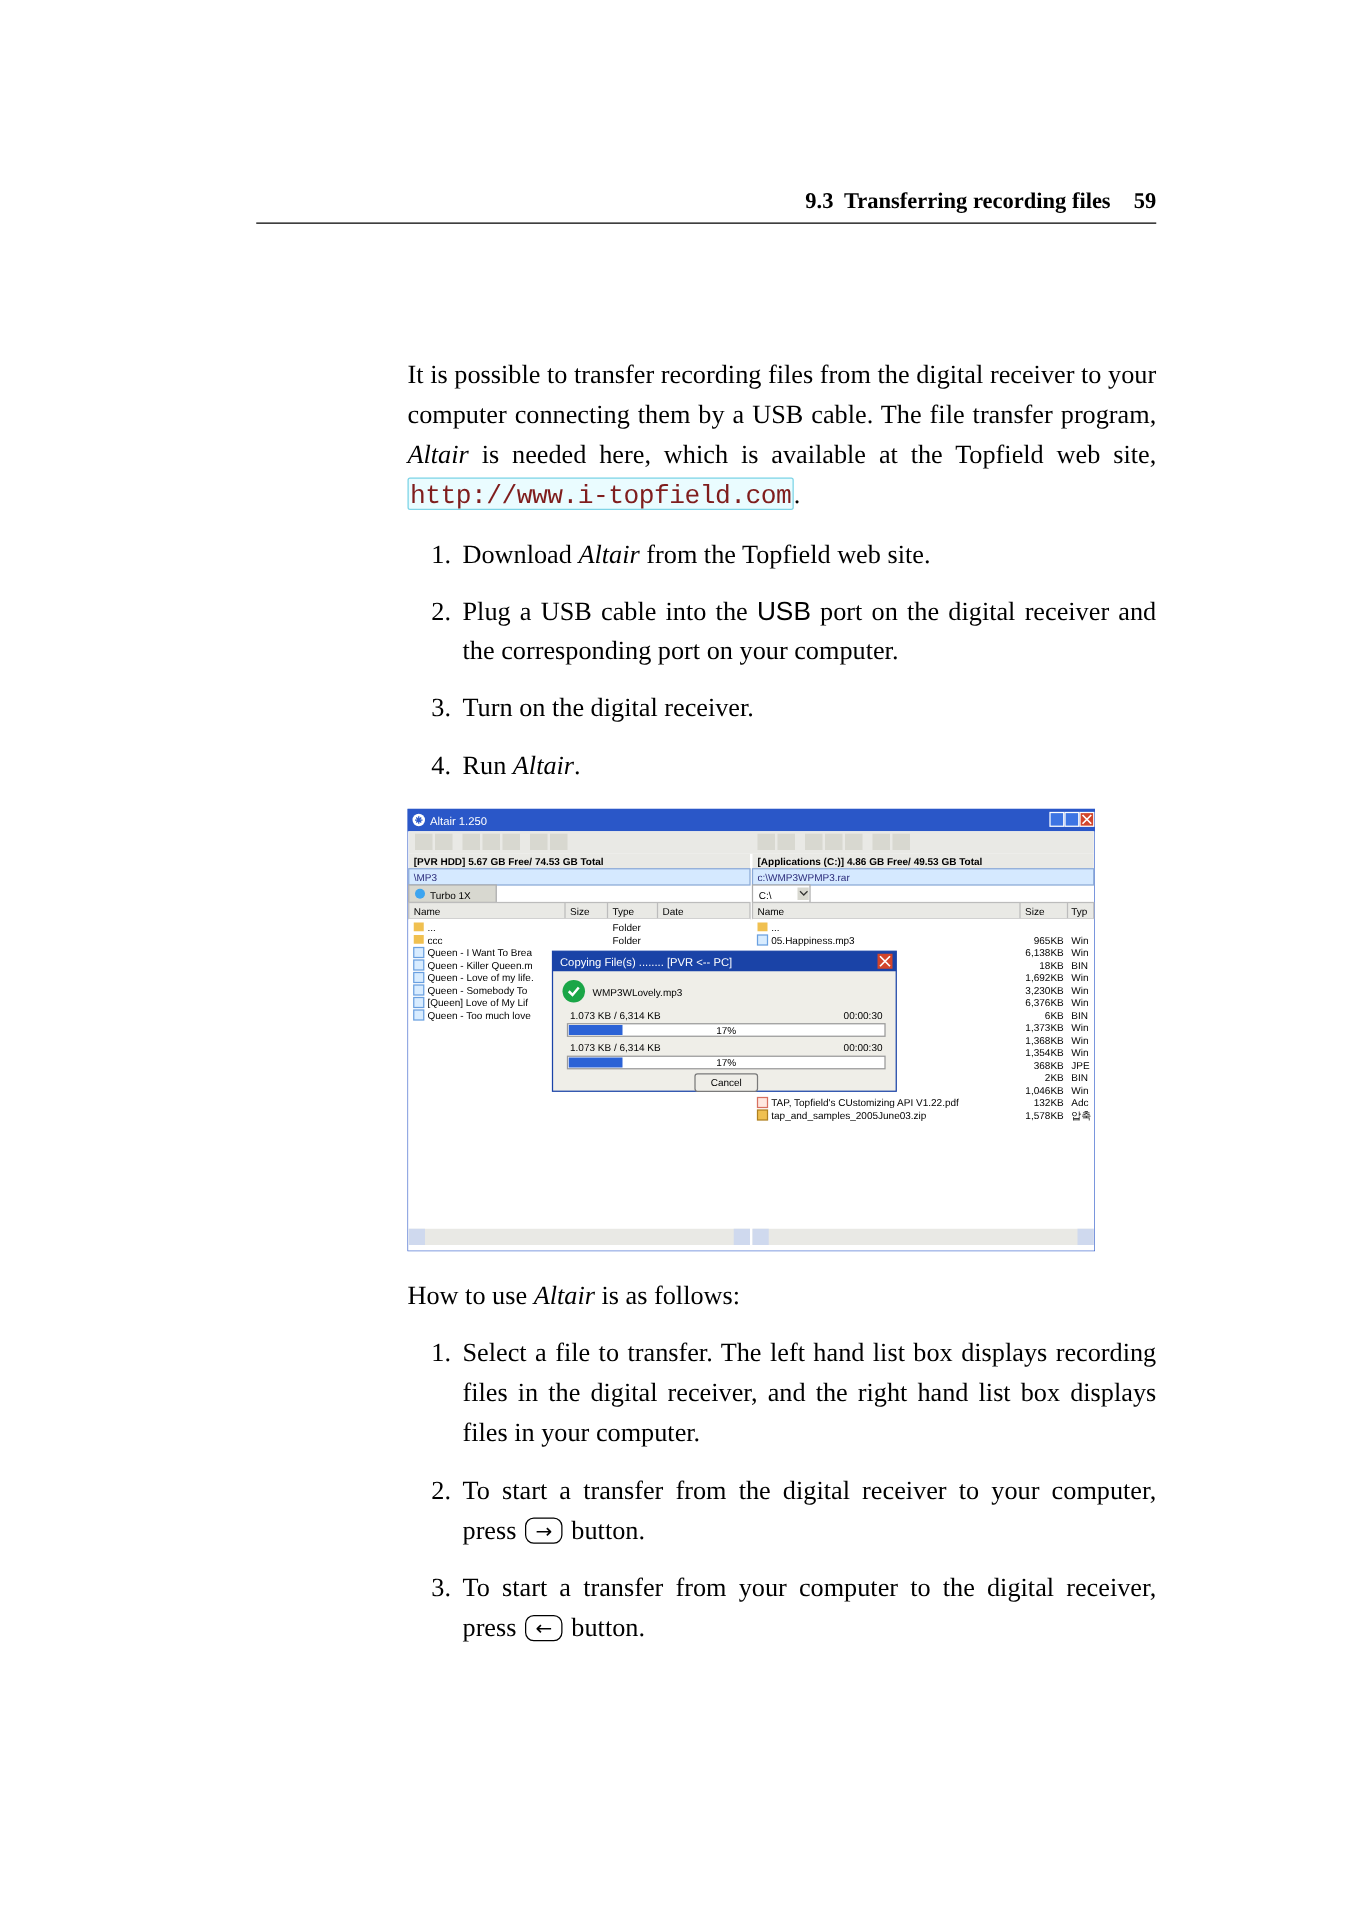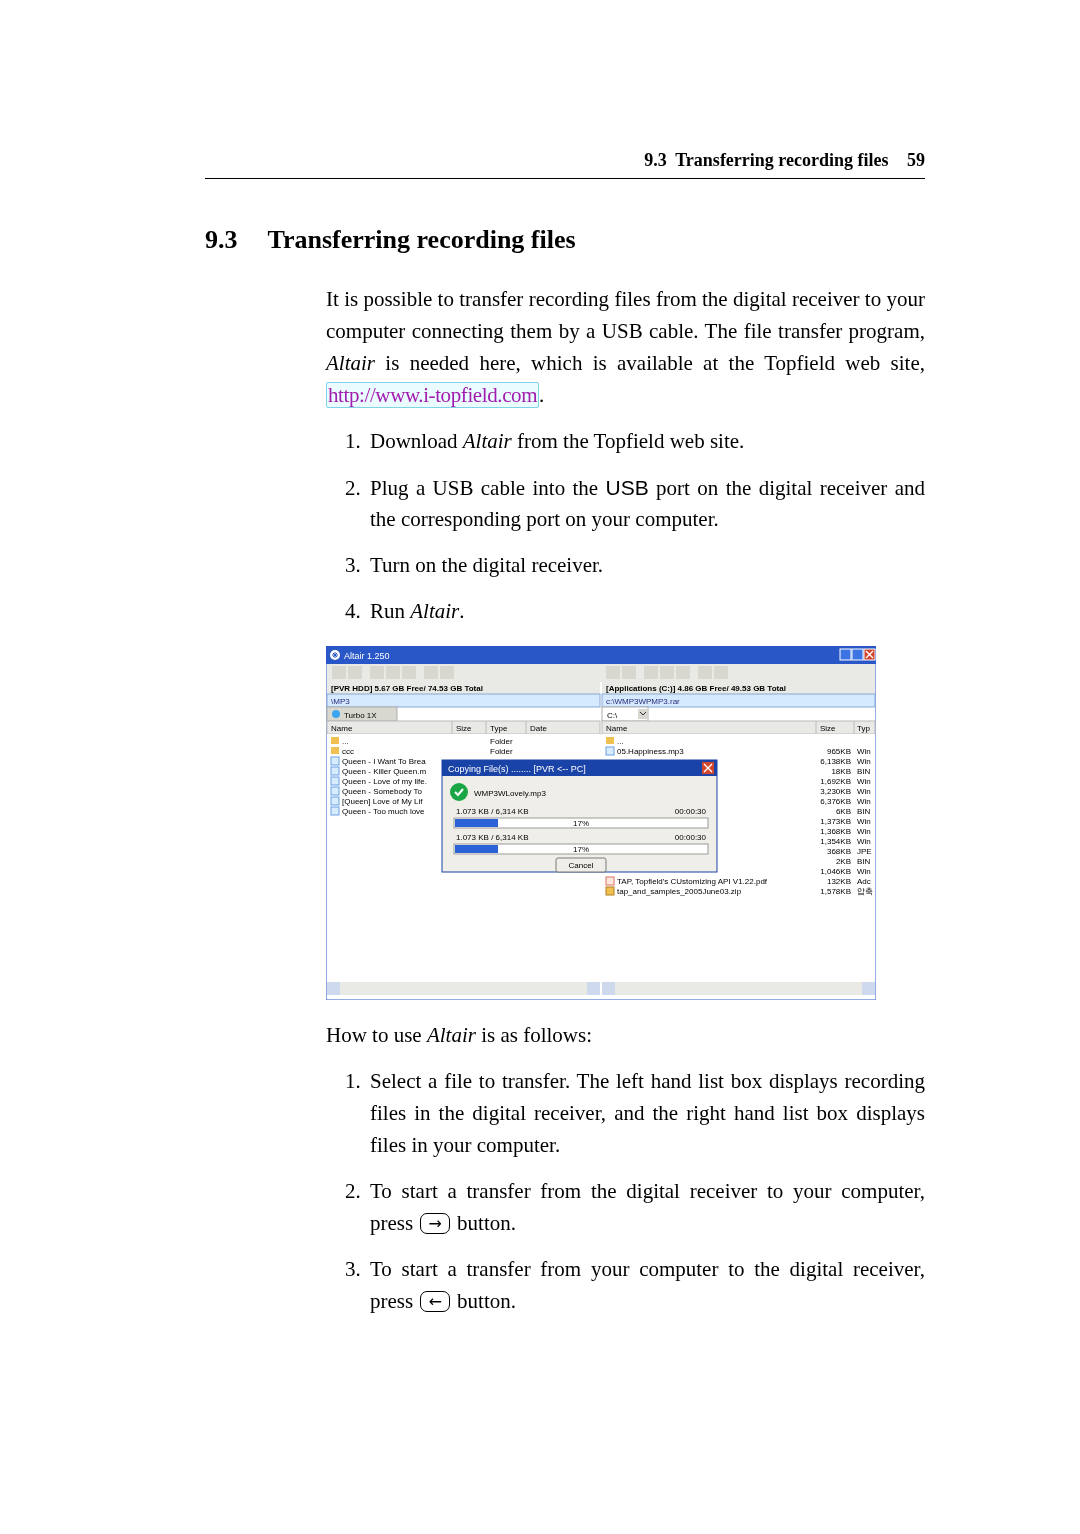--- a/index.html
+++ b/index.html
@@ -48,22 +48,22 @@
     left: 326px;
     right: 155px;
     font-size: 21px;
     line-height: 1.52;
     text-align: justify;
   }
   .body p { margin: 0 0 8px 0; }
   .body .lead { margin-bottom: 6px; }
   .sans { font-family: Liberation Sans, sans-serif; }
   .tt {
-    font-family: Liberation Serif, serif;
-    color: #a21caf;
+    font-family: Liberation Mono, monospace;
+    color: #7f1d1d;
     letter-spacing: -0.4px;
   }
   .tt-link {
     border: 1px solid #7ed3e6;
     background: #eafcff;
     padding: 0 1px;
     border-radius: 2px;
   }
   ol.steps {
     margin: 14px 0 18px 0;
@@ -93,24 +93,20 @@
 <body>
 
 <div class="page">
   <div class="running-head">
     <span class="sect-no">9.3</span>
     <span class="sect-title">Transferring recording files</span>
     <span class="page-no">59</span>
   </div>
   <div class="rule"></div>
 
-  <div class="section-heading">
-    <span class="num">9.3</span>
-    <span>Transferring recording files</span>
-  </div>
 
   <div class="body">
     <p>
       <span>It is possible to transfer recording files from the digital receiver to your computer connecting them by a USB cable. The file transfer program, </span><em class="italic">Altair</em><span> is needed here, which is available at the Topfield web site, </span><span class="tt-link"><span class="tt">http://www.i-topfield.com</span></span><span>.</span>
     </p>
 
 
     <ol class="steps">
       <li>
         <span>Download </span><em class="italic">Altair</em><span> from the Topfield web site.</span>

